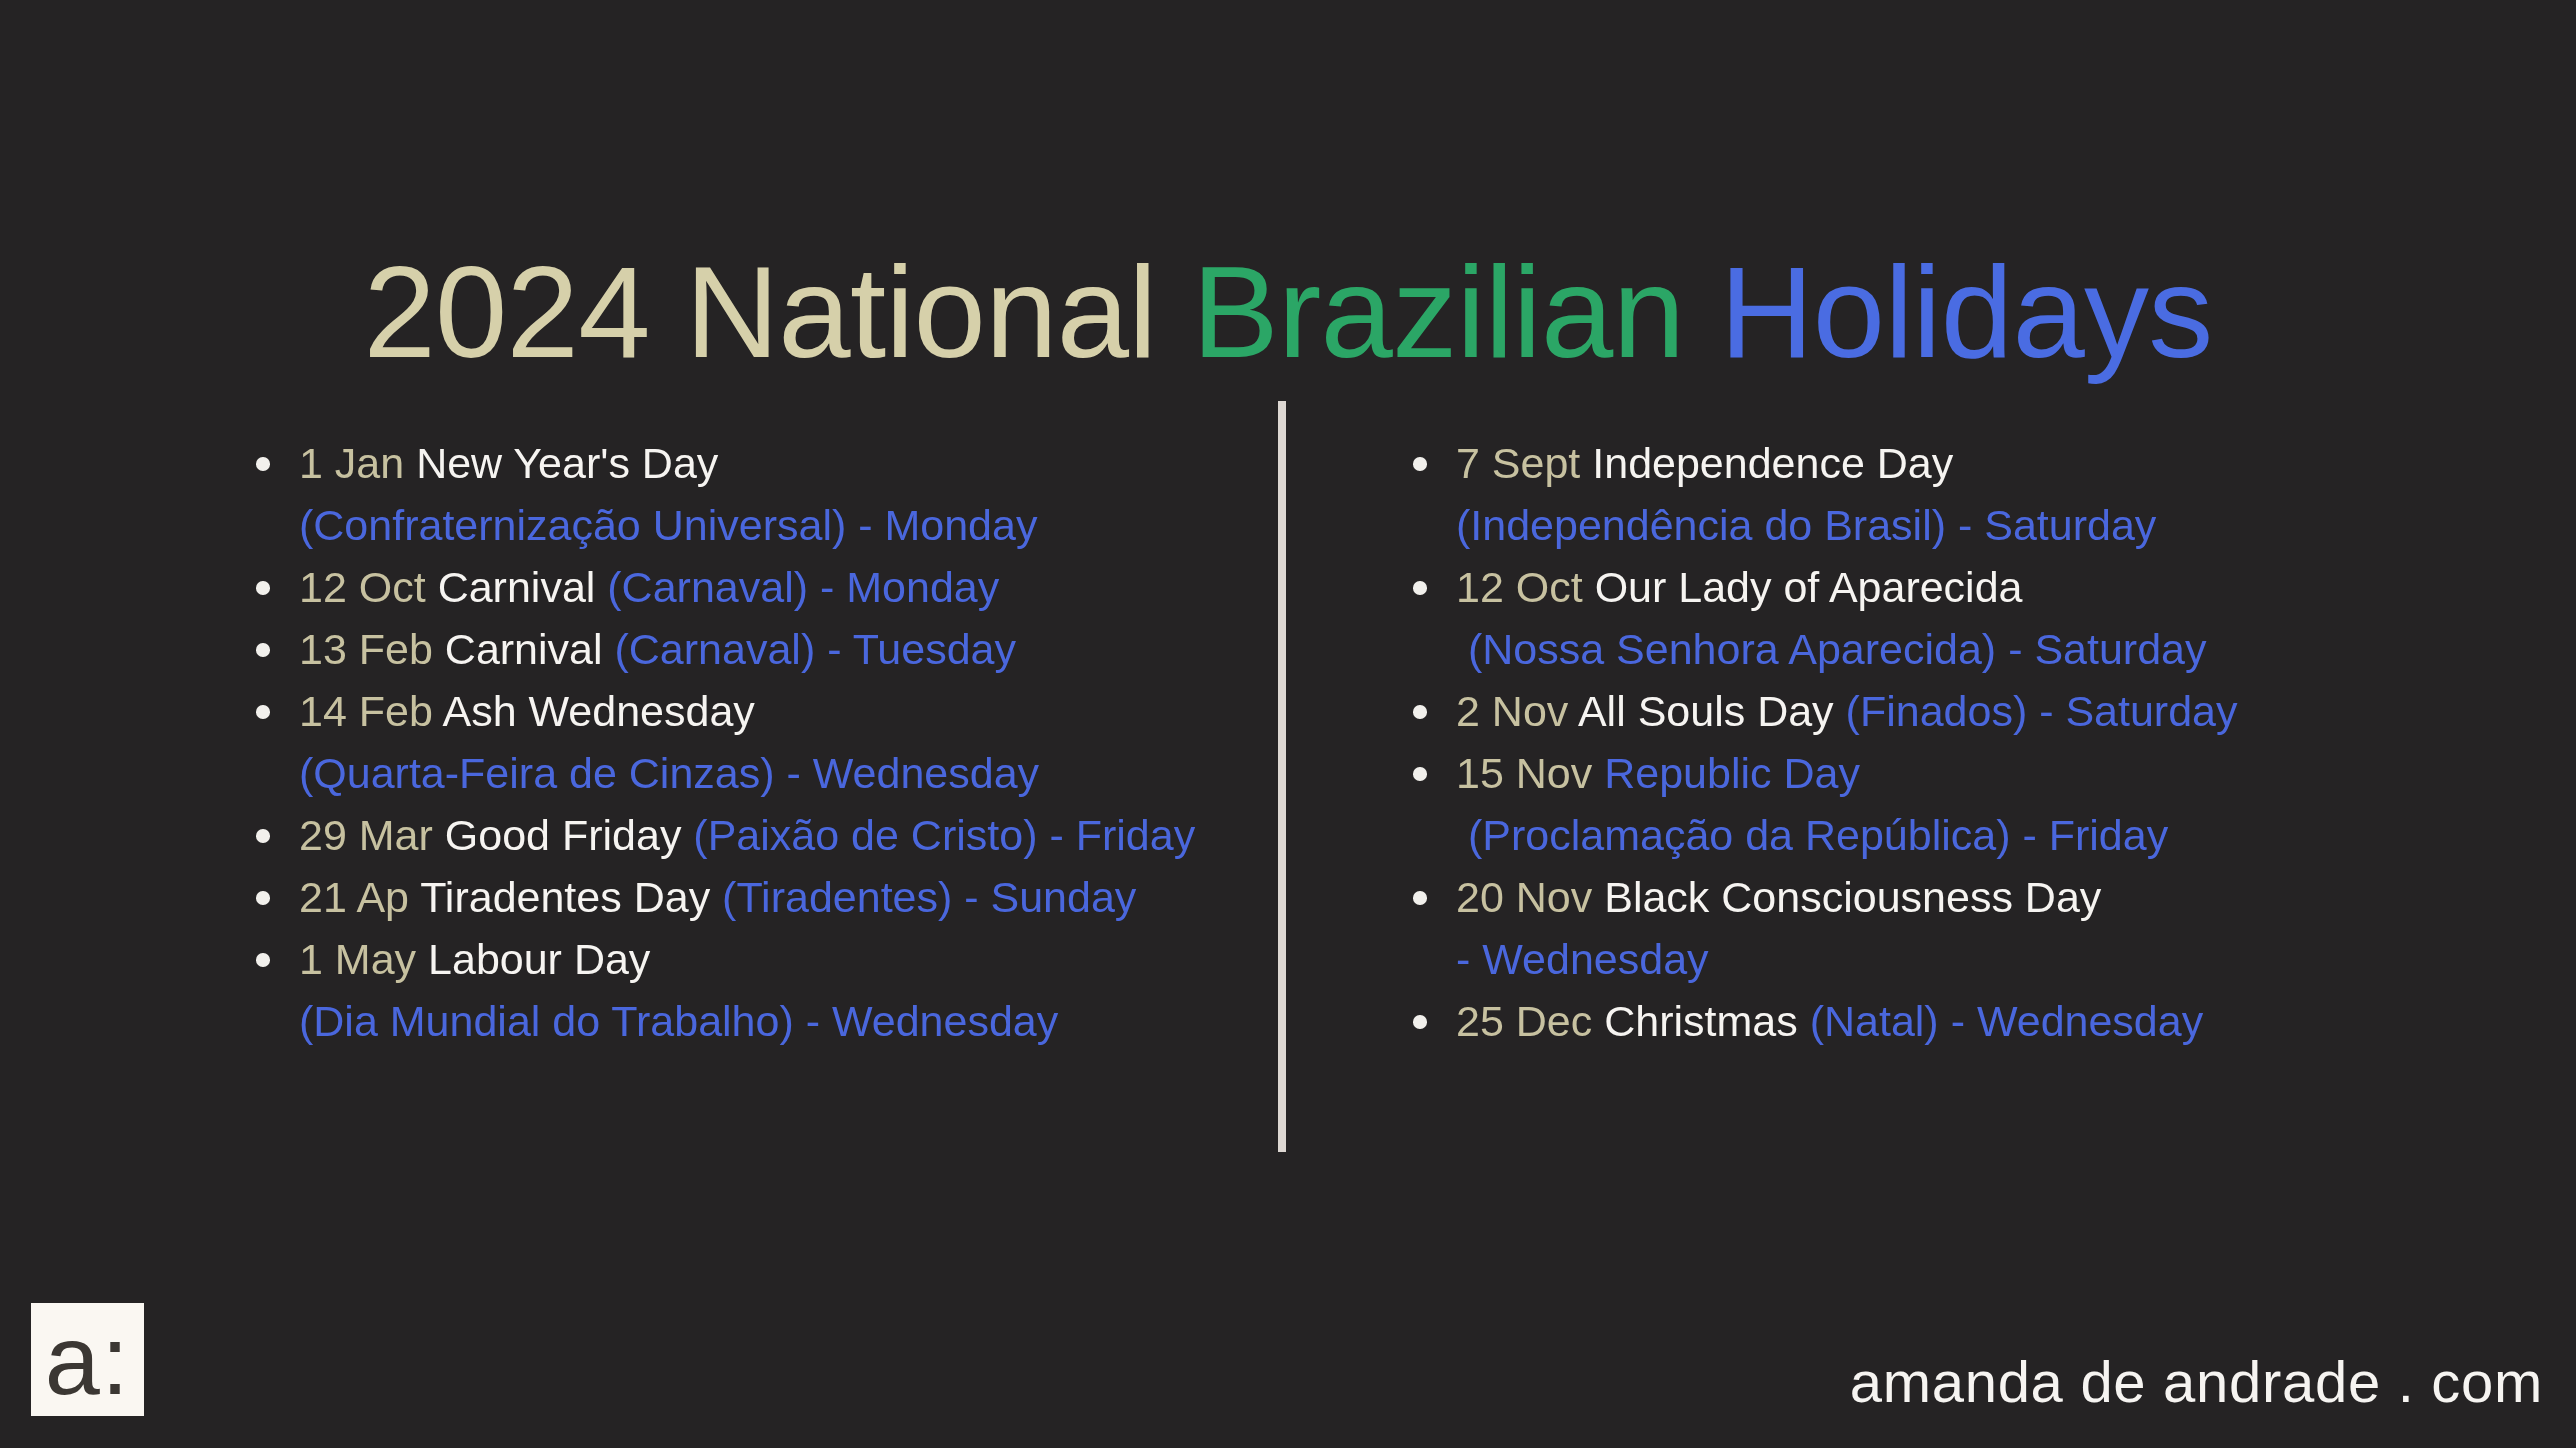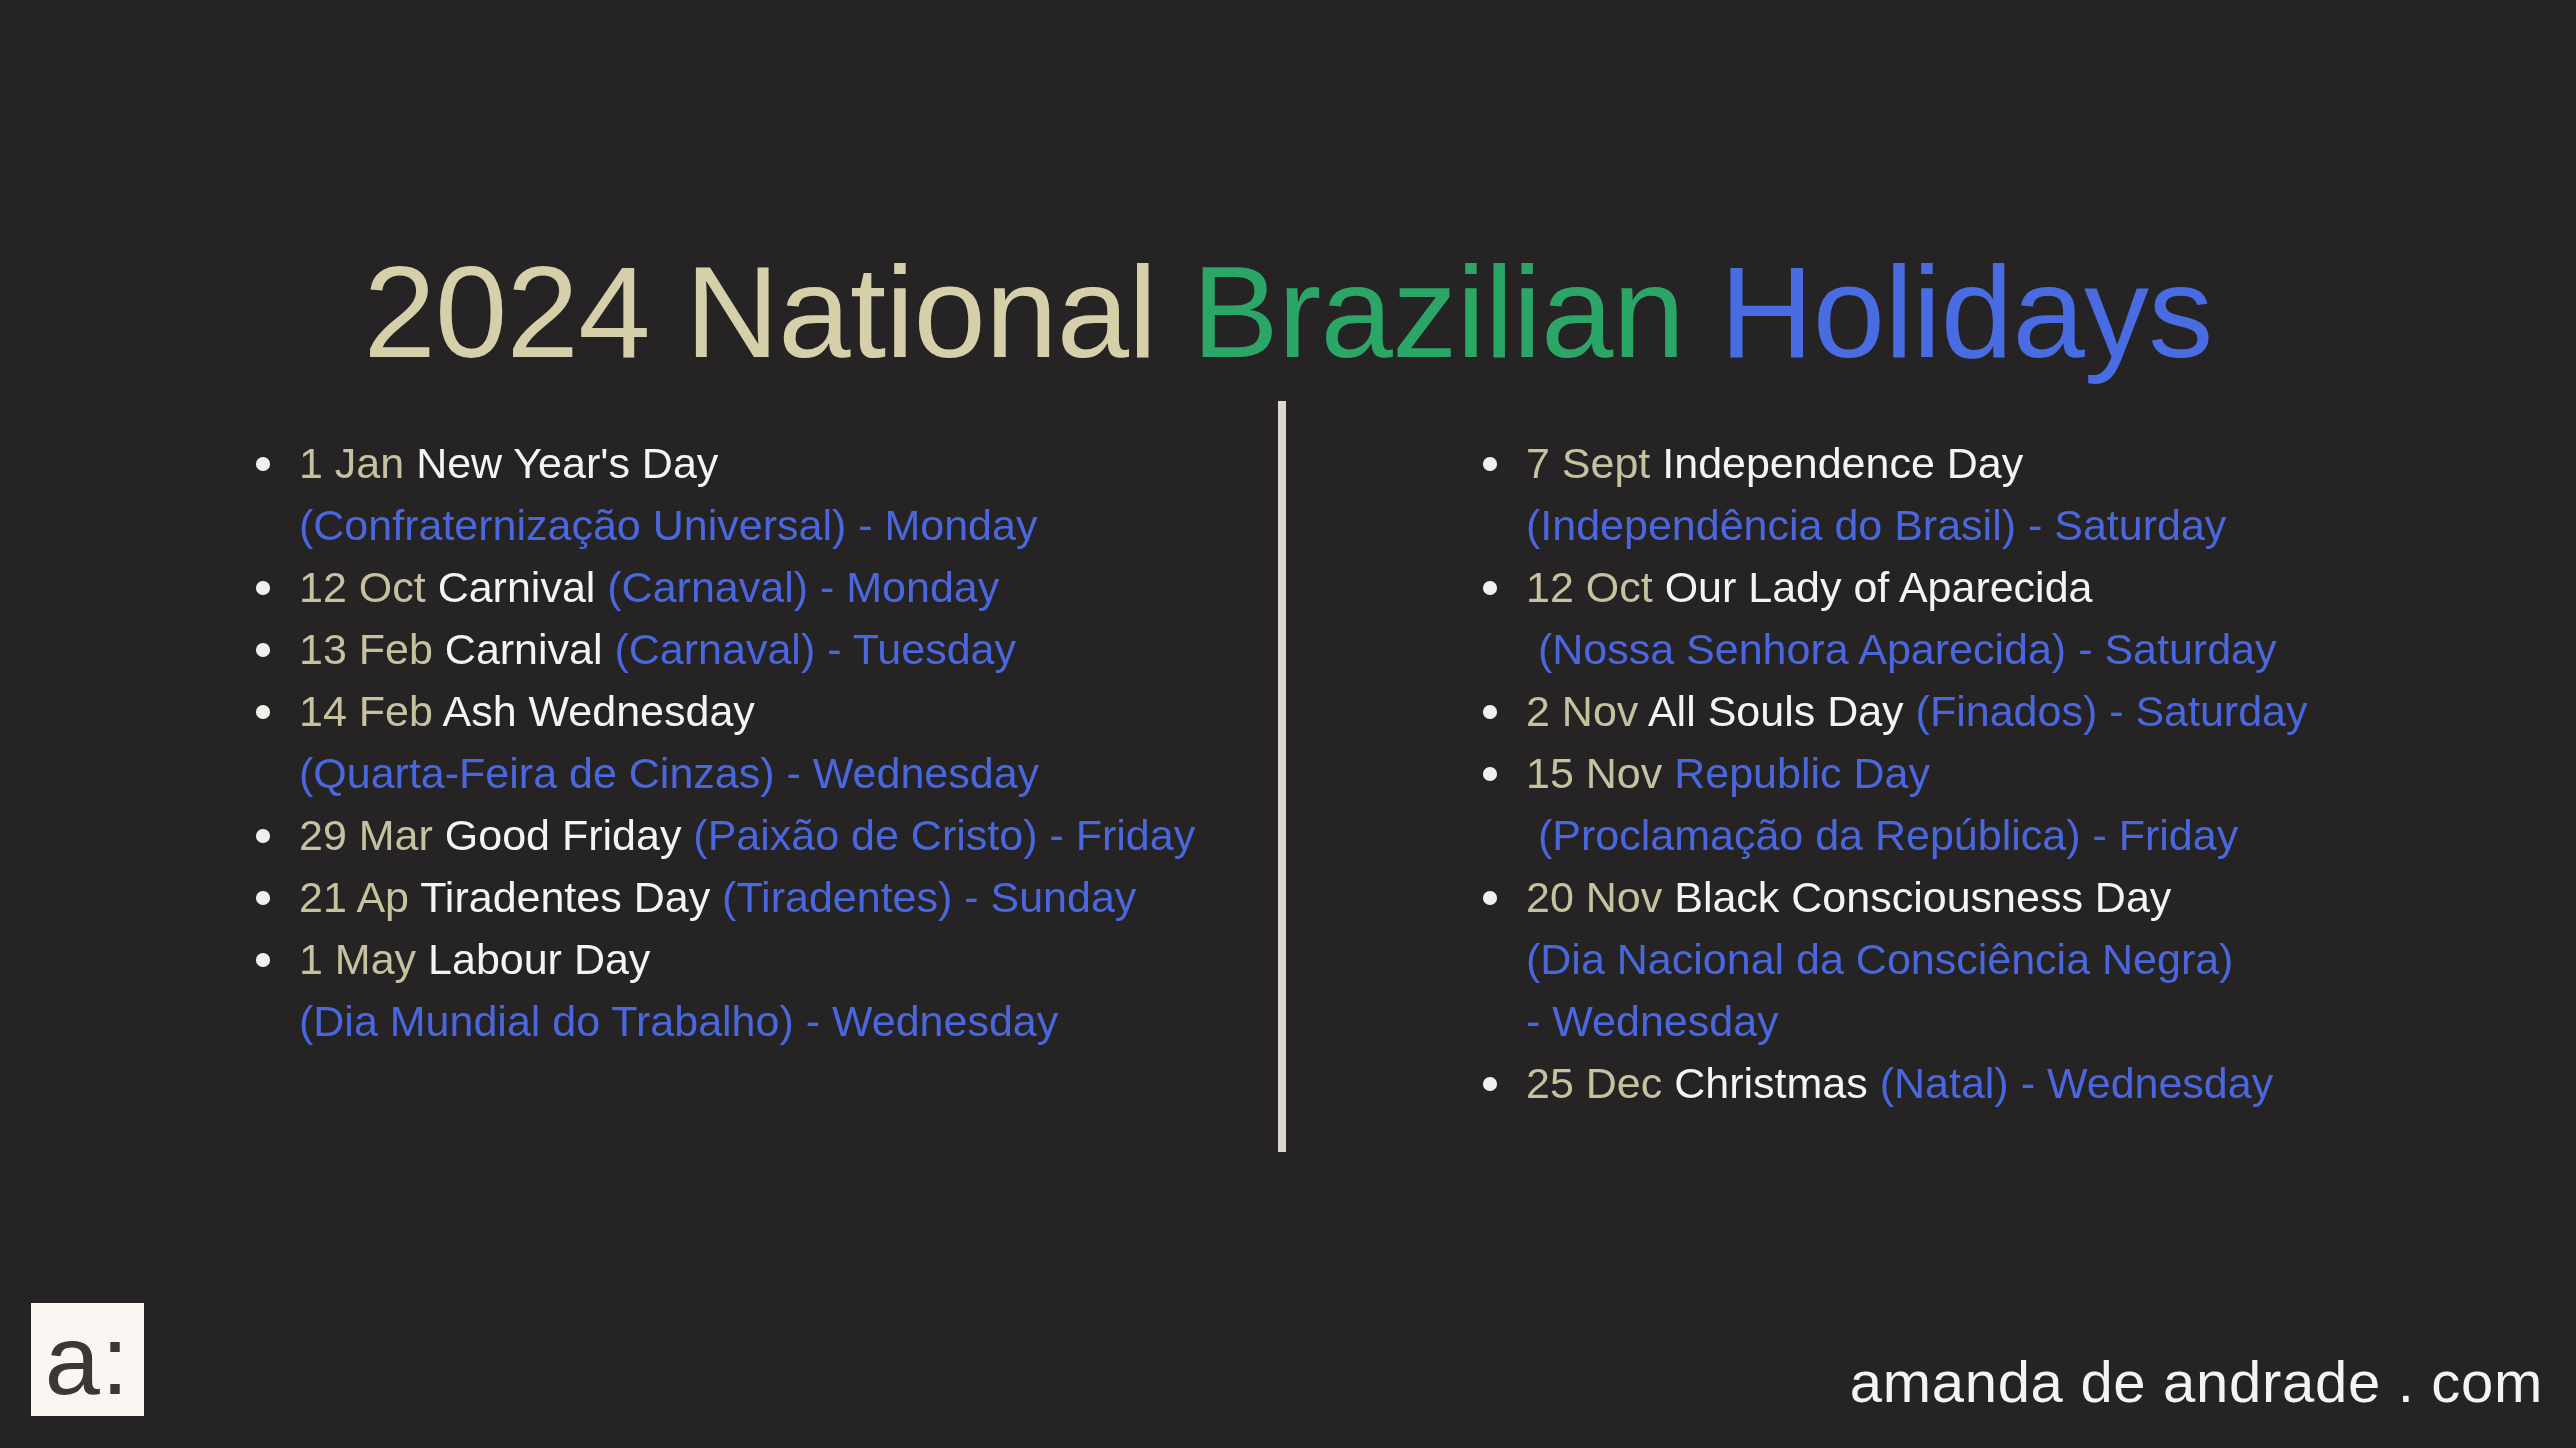--- a/index.html
+++ b/index.html
@@ -45,21 +45,21 @@
   }
 
   .col{
     position:absolute;
     top:424px;
     font-size:43px;
     font-weight:300;
     line-height:62px;
   }
   .col-left{left:291px;width:966px;}
-  .col-right{left:1518px;width:1041px;}
+  .col-right{left:1448px;width:1041px;}
   .col ul{margin:8px;padding:0;list-style:none;}
   .col li{position:relative;}
   .col li::before{
     content:"";
     position:absolute;
     left:-43px;top:25px;
     width:13.5px;height:13.5px;
     border-radius:50%;
     background:var(--bullet);
   }
@@ -140,21 +140,20 @@
         </li>
         <li>
           <div class="line"><span class="seg-date">2 Nov </span><span class="seg-name">All Souls Day </span><span class="seg-pt">(Finados) - Saturday</span></div>
         </li>
         <li>
           <div class="line"><span class="seg-date">15 Nov </span><span class="seg-pt">Republic Day</span></div>
           <div class="line"><span class="seg-pt"> (Proclamação da República) - Friday</span></div>
         </li>
         <li>
           <div class="line"><span class="seg-date">20 Nov </span><span class="seg-name">Black Consciousness Day</span></div>
-          <div class="line"><span class="seg-pt">(Dia Nacional da Consciência Negra)</span></div>
           <div class="line"><span class="seg-pt">- Wednesday</span></div>
         </li>
         <li>
           <div class="line"><span class="seg-date">25 Dec </span><span class="seg-name">Christmas </span><span class="seg-pt">(Natal) - Wednesday</span></div>
         </li>
       </ul>
   </div>
 
   <div class="logo">
     <span>a:</span>

